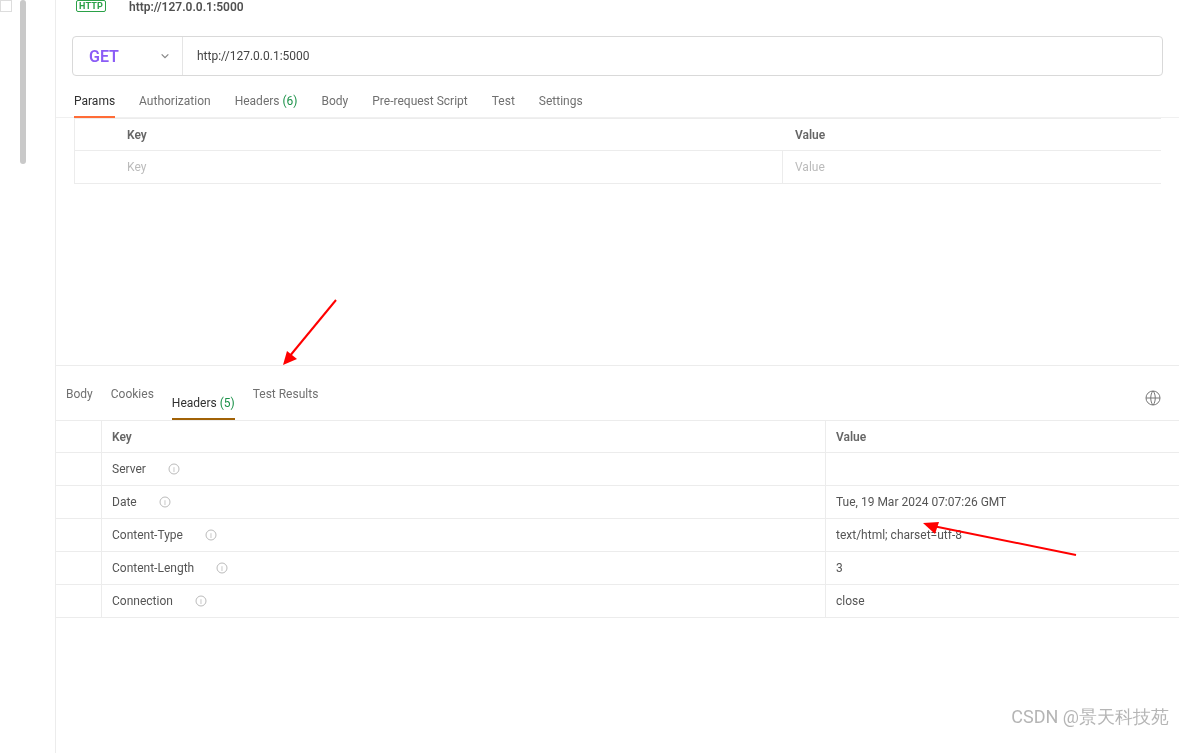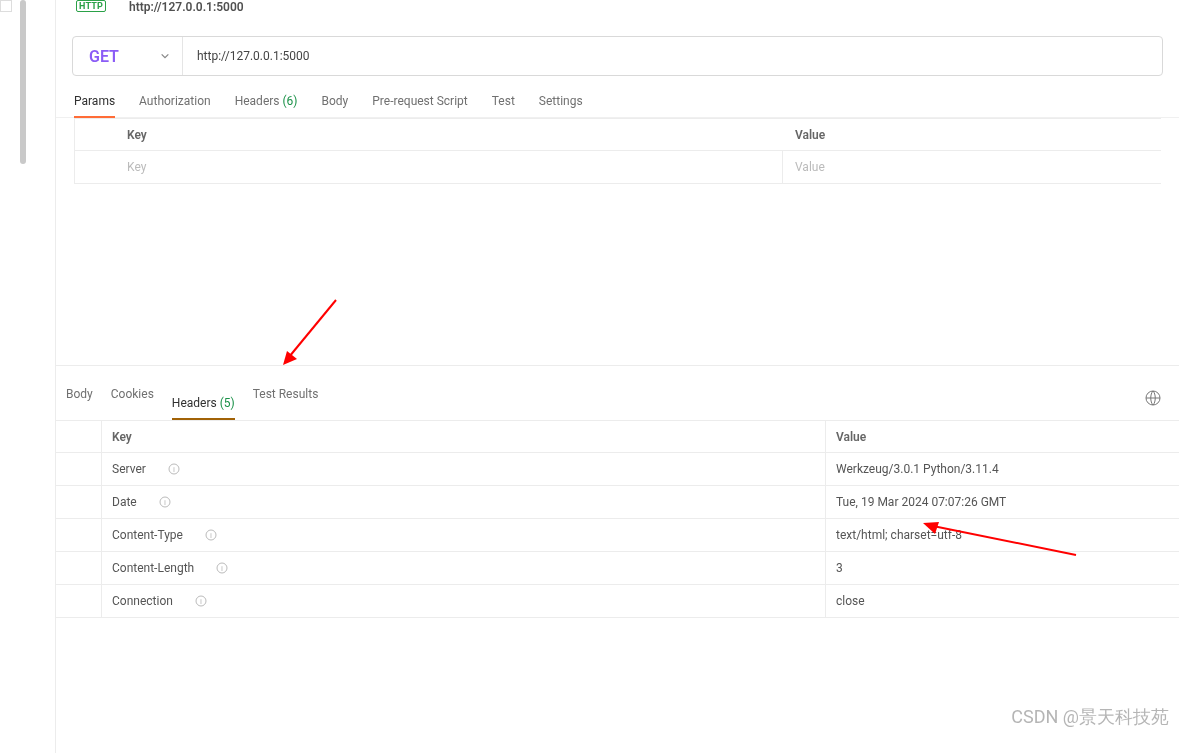--- a/index.html
+++ b/index.html
@@ -396,21 +396,20 @@
             <div class="r-blank"></div>
             <div class="r-key">
               <span>Server</span>
               <span class="info-icon">
                 <svg viewBox="0 0 12 12">
                   <circle cx="6" cy="6" r="5"></circle>
                   <text x="6" y="9" text-anchor="middle">i</text>
                 </svg>
               </span>
             </div>
-            <div class="r-val">Werkzeug/3.0.1 Python/3.11.4</div>
           </div>
           <div class="resp-row">
             <div class="r-blank"></div>
             <div class="r-key">
               <span>Date</span>
               <span class="info-icon">
                 <svg viewBox="0 0 12 12">
                   <circle cx="6" cy="6" r="5"></circle>
                   <text x="6" y="9" text-anchor="middle">i</text>
                 </svg>

